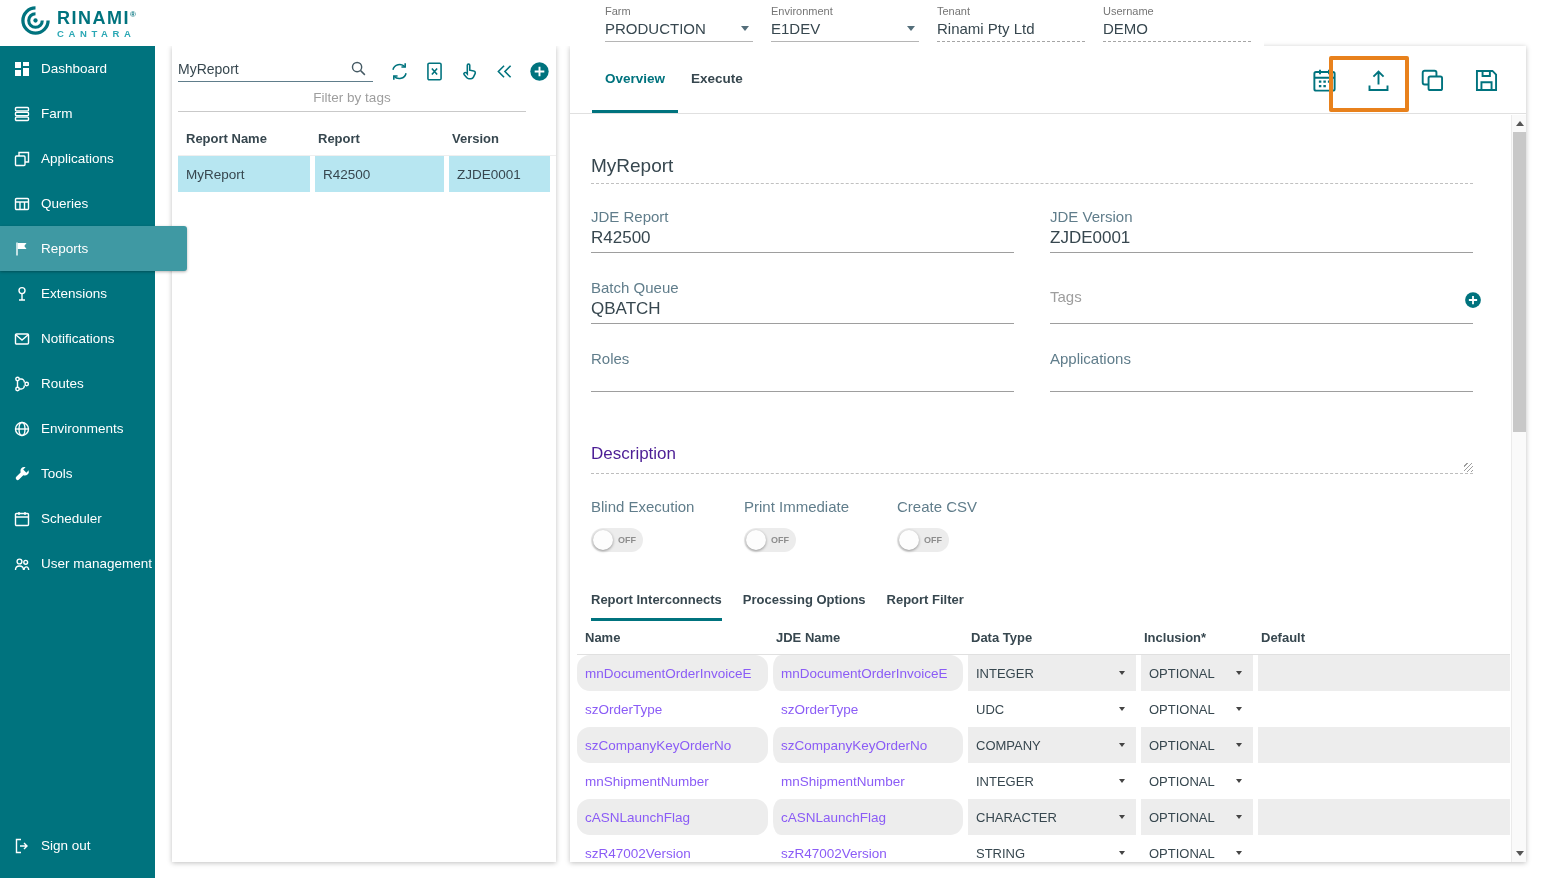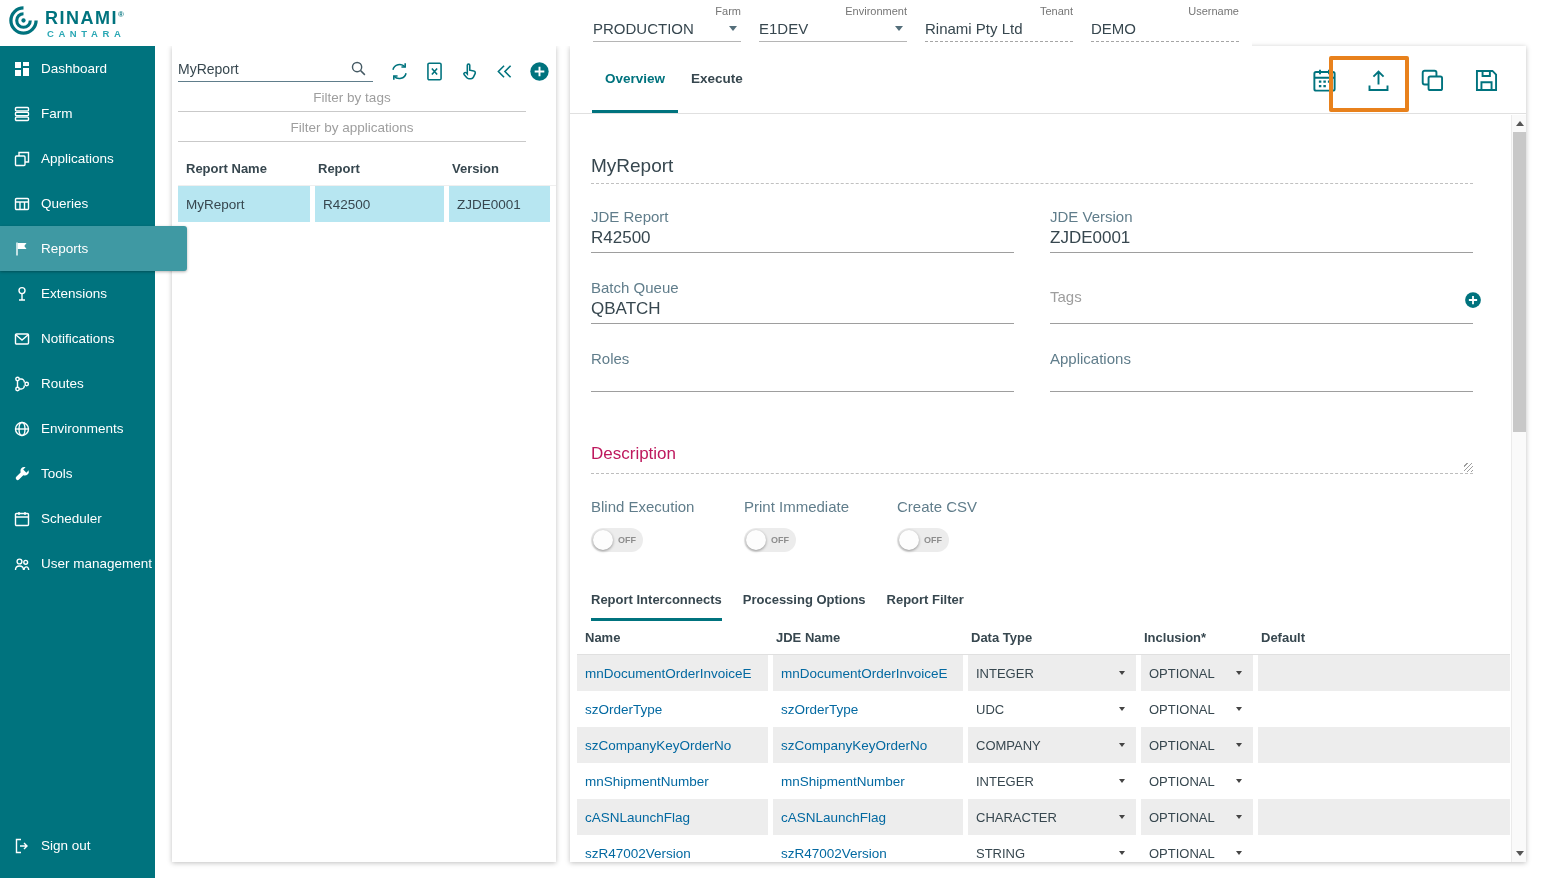--- a/index.html
+++ b/index.html
@@ -1,20 +1,20 @@
 <!DOCTYPE html>
 <html><head>
 <meta charset="utf-8">
 <style>
   * { box-sizing: border-box; margin: 0; padding: 0; }
   html,body { width:1544px; height:878px; overflow:hidden; background:#fff;
     font-family:"Liberation Sans", sans-serif; color:#37474f; }
 
   
-  .topbar { position:absolute; left:0; top:0; width:1252px; height:46px; background:#fff; z-index:3;text-align:right; }
+  .topbar { position:absolute; left:12px; top:0; width:1252px; height:46px; background:#fff; z-index:3; }
   .logo { position:absolute; left:8px; top:5px; display:flex; gap:6px; align-items:center; }
   .logo-text .l1 { font-size:18px; font-weight:bold; letter-spacing:1.5px; color:#00737e; line-height:18px; }
   .logo-text .l1 sup { font-size:8px; }
   .logo-text .l2 { font-size:9.5px; letter-spacing:4.6px; color:#2aa7b4; font-weight:bold; margin-top:1px; }
   .hdr-fields { position:absolute; right:13px; top:5px; display:flex; gap:18px; }
   .hdr-field { width:148px; }
   .hdr-field .lbl { font-size:11px; color:#757575; }
   .hdr-field .val { font-size:15px; color:#37474f; padding:3px 0 4px 0; display:flex; justify-content:space-between; align-items:center; }
   .hdr-field.drop .val { border-bottom:1px solid #b5b5b5; }
   .hdr-field.flat .val { border-bottom:1px dashed #a5a5a5; }
@@ -81,21 +81,21 @@
   .fgrid { display:grid; grid-template-columns:423px 423px; column-gap:36px; width:882px; }
   .frow1 { margin-top:24px; } .frow2 { margin-top:26px; } .frow3 { margin-top:26px; }
   .field .flabel { font-size:15px; color:#607d8b; }
   .field .fvalue { font-size:17px; color:#37474f; margin-top:3px; min-height:22px; padding-bottom:4px; border-bottom:1px solid #9e9e9e; }
   .field.tags-field { position:relative; display:flex; flex-direction:column; border-bottom:1px solid #9e9e9e; }
   .tags-field input { border:none; outline:none; font-size:15px; margin-top:9px; color:#37474f; background:transparent; font-family:inherit; width:380px; }
   .tags-field input::placeholder { color:#9e9e9e; }
   .tags-add { position:absolute; right:-9px; top:12px; cursor:pointer; }
   .tags-add svg { width:18px; height:18px; }
   .desc-block { margin-top:52px; width:882px; }
-  .desc-label { font-size:17px; color:#be185d; }
+  .desc-label { font-size:17px; color:#4c1d95; }
   .desc-line { height:10px; border-bottom:1px dashed #bdbdbd; position:relative; }
   .resize-grip { position:absolute; right:0; bottom:1px; width:9px; height:9px;
     background:repeating-linear-gradient(135deg, transparent 0 2px, #9e9e9e 2px 3px); }
   .toggles { display:flex; margin-top:24px; }
   .toggle { width:153px; }
   .toggle .tlabel { font-size:15px; color:#607d8b; }
   .switch { margin-top:13px; width:52px; height:24px; background:#ececec; border-radius:12px; display:flex; align-items:center; padding-left:2px; cursor:pointer; }
   .knob { width:20px; height:20px; border-radius:50%; background:#fdfdfd; box-shadow:0 1px 3px rgba(0,0,0,.4); }
   .sw-state { font-size:9px; font-weight:bold; color:#8d8d8d; margin-left:5px; }
   .subtabs { display:flex; margin-top:40px; }
@@ -104,21 +104,21 @@
 
   
   .ic-table { margin-left:-14px; width:933px; }
   .ic-head { display:grid; grid-template-columns:191px 195px 173px 117px 1fr; height:34px; align-items:center;
     font-weight:bold; font-size:13px; color:#37474f; border-bottom:1px solid #e0e0e0; }
   .ic-head > div { padding-left:8px; }
   .ic-row { display:grid; grid-template-columns:191px 195px 173px 117px 1fr; height:36px; align-items:stretch; font-size:13.5px; }
   .ic-row.alt .icell { background:#ededed; }
   .icell { display:flex; align-items:center; padding-left:8px; }
   .icell + .icell { border-left:5px solid #fff; }
-  .icell.teal { color:#0369a1; }
+  .icell.teal { color:#8b5cf6;border-radius:13px; }
   .icell.sel { justify-content:space-between; padding-right:11px; font-size:13px; color:#37474f; cursor:pointer; }
   .sel-caret { width:0; height:0; border-left:3.5px solid transparent; border-right:3.5px solid transparent; border-top:4.5px solid #444; }
 </style>
 </head>
 <body>
 
 <div class="topbar">
   <div class="logo">
     <span>
       <svg viewBox="0 0 32 32" width="31" height="31">
@@ -322,21 +322,20 @@
       </span>
       <span class="icbtn">
         <svg viewBox="0 0 24 24">
             <circle cx="12" cy="12" r="10.5" fill="#00737e" stroke="none"></circle>
             <path d="M12 6.5v11M6.5 12h11" stroke="#fff" stroke-width="2.2"></path>
           </svg>
       </span>
     </div>
   </div>
   <input type="text" class="filter-input" placeholder="Filter by tags" style="">
-  <input type="text" class="filter-input" placeholder="Filter by applications" style="">
 
   <div class="lp-table">
     <div class="lp-head">
       <div>Report Name</div>
       <div>Report</div>
       <div>Version</div>
     </div>
     <div class="lp-row selected">
       <div class="cell">MyReport</div>
       <div class="cell">R42500</div>

